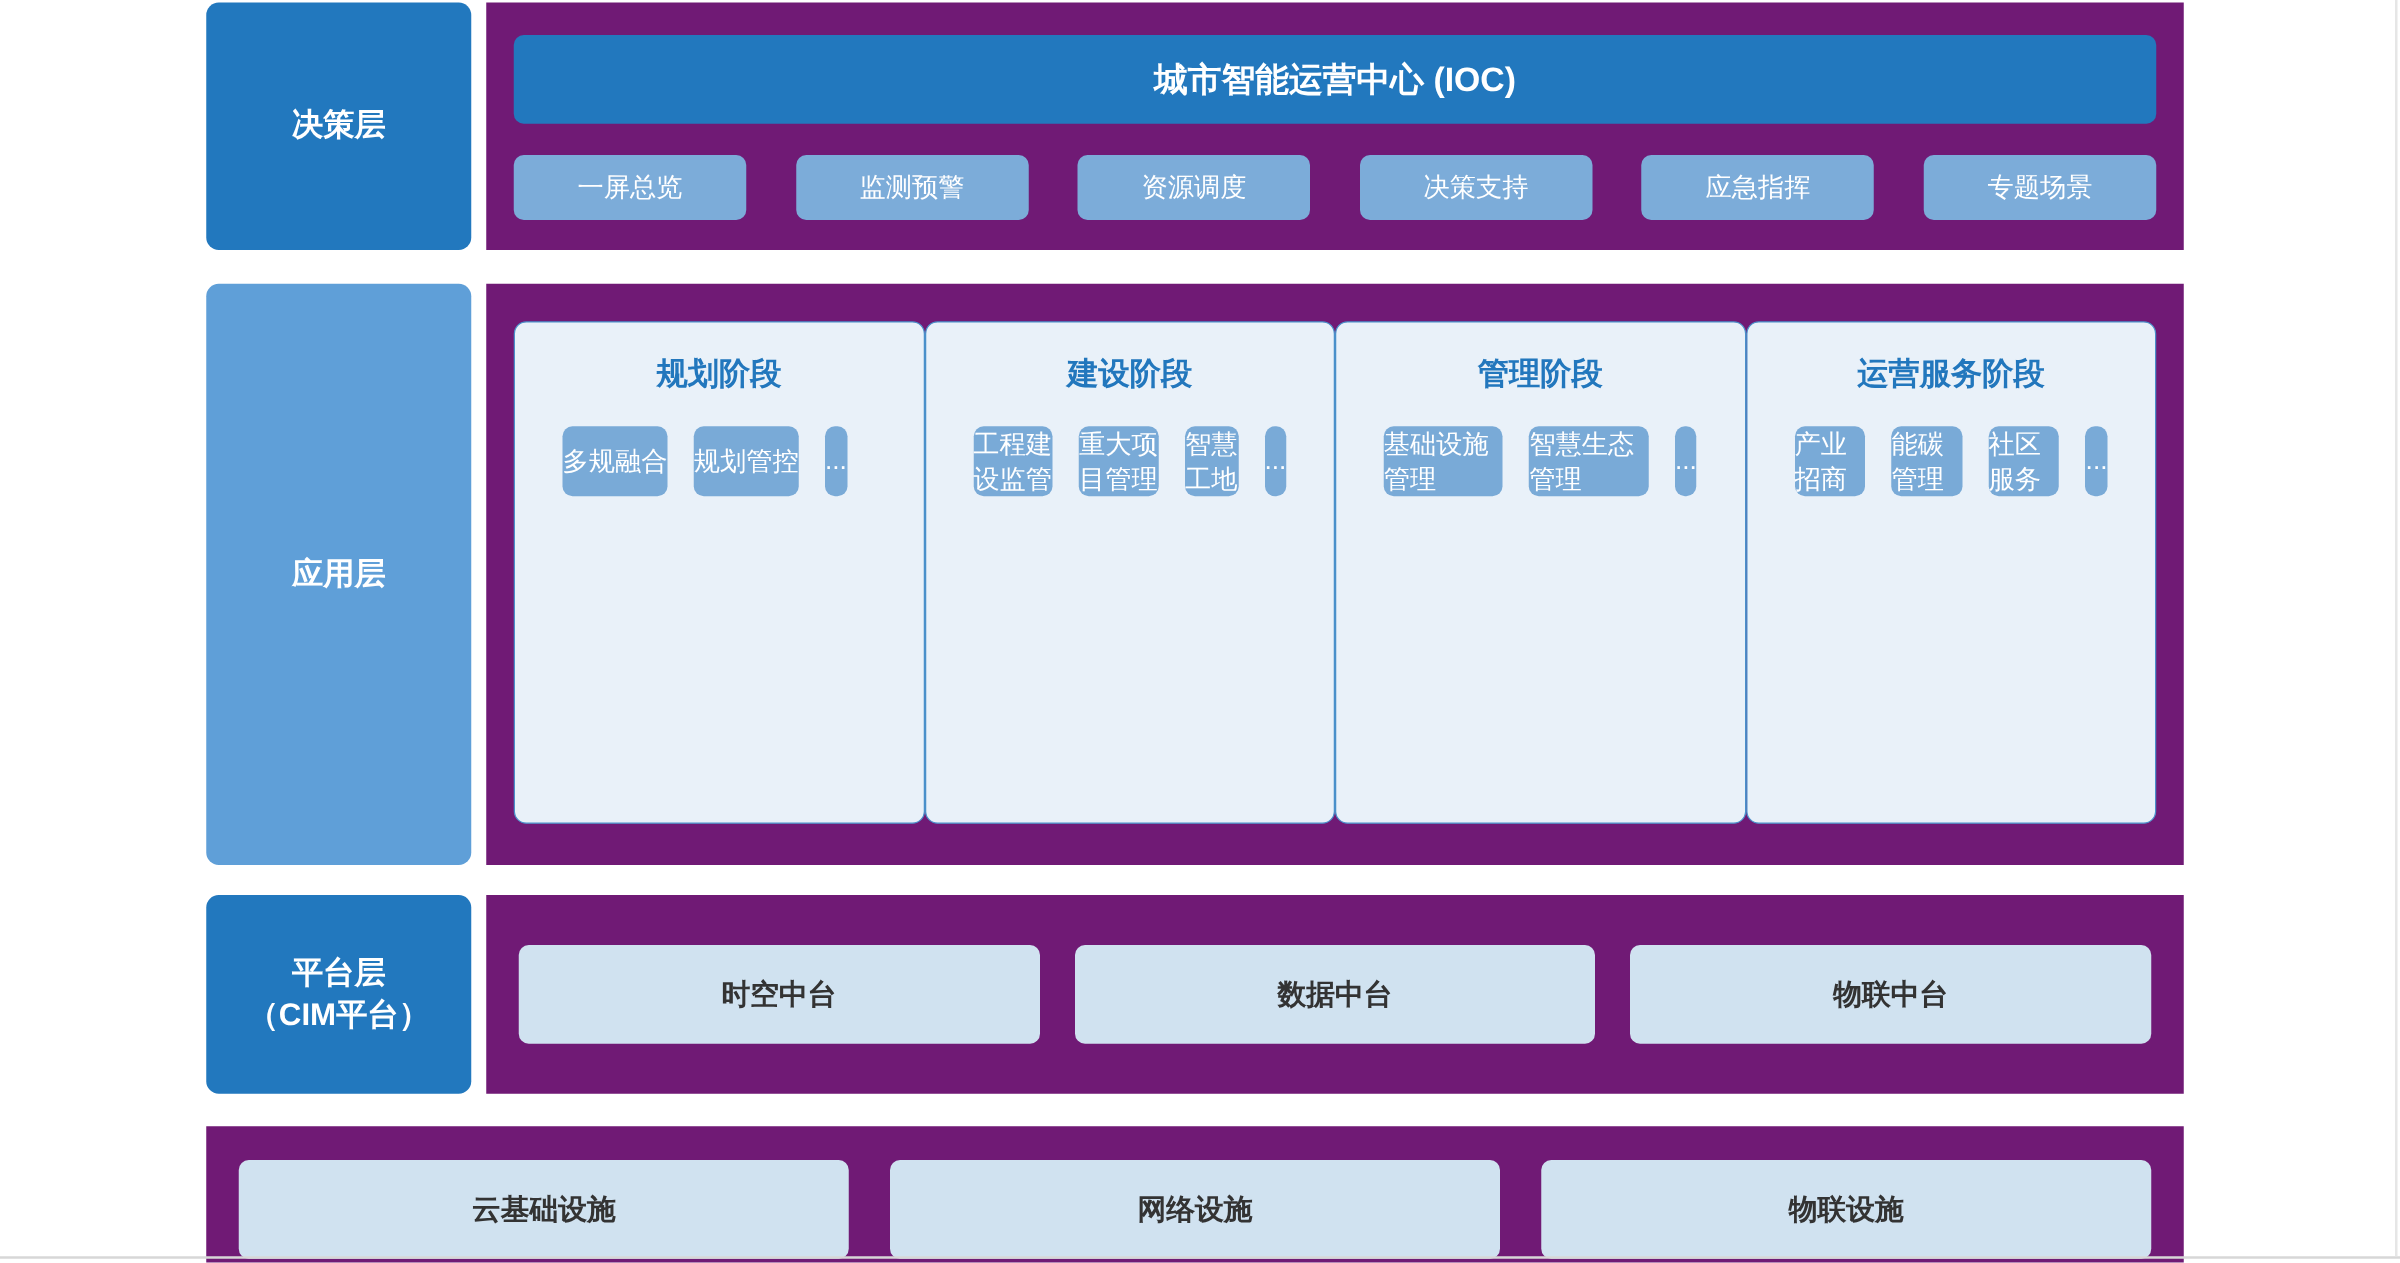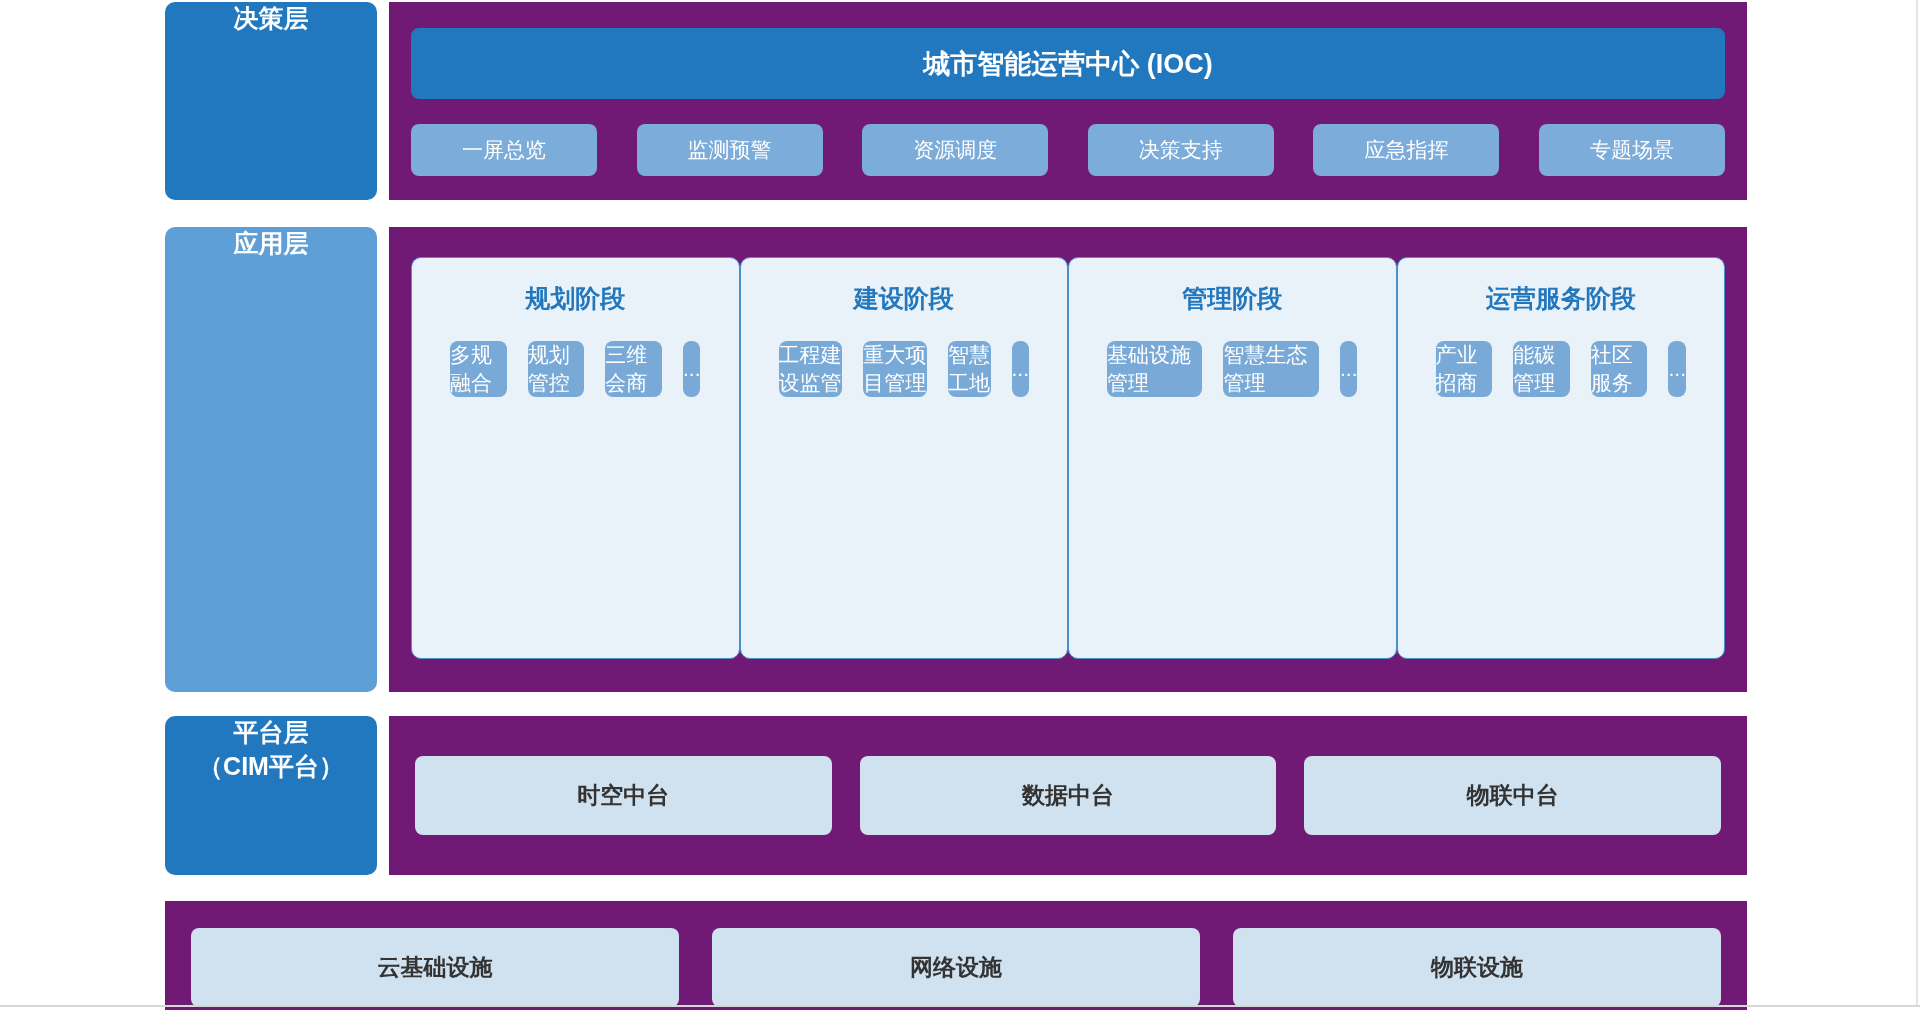--- a/index.html
+++ b/index.html
@@ -7,21 +7,21 @@
   .stage{position:relative;width:1920px;height:1010px;background:#ffffff;overflow:hidden;}
 
   .diagram{position:absolute;left:165px;top:2px;width:1582px;display:flex;flex-direction:column;}
   .layer-row{display:flex;gap:12px;}
   .row-decision{height:198px;margin-bottom:27px;}
   .row-application{height:465px;margin-bottom:24px;}
   .row-platform{height:159px;margin-bottom:26px;}
   .row-infrastructure{height:133px;}
 
   .layer-label{width:212px;flex:0 0 212px;border-radius:10px;display:flex;flex-direction:column;
-    align-items:center;justify-content:flex-start;color:#ffffff;font-weight:bold;font-size:25px;
+    align-items:center;justify-content:center;color:#ffffff;font-weight:bold;font-size:25px;
     text-align:center;line-height:1.35;}
   .tone-dark{background:#2278BE;}
   .tone-light{background:#5F9FD8;}
 
   .layer-panel{flex:1;background:#701a75;border-radius:0;box-sizing:border-box;}
 
   
   .panel-decision{padding:26px 22px 0 22px;}
   .ioc-bar{height:71px;background:#2278BE;border-radius:8px;display:flex;align-items:center;
     justify-content:center;color:#ffffff;font-size:27px;font-weight:bold;margin-bottom:25px;}
@@ -75,21 +75,20 @@
       <div class="layer-label tone-light">
         <span>应用层</span>
       </div>
       <div class="layer-panel panel-application">
 
         <div class="stage-card">
           <div class="stage-title">规划阶段</div>
           <div class="stage-items">
             <div class="stage-item">多规融合</div>
             <div class="stage-item">规划管控</div>
-            <div class="stage-item">三维会商</div>
             <div class="stage-item">...</div>
           </div>
         </div>
 
         <div class="stage-card">
           <div class="stage-title">建设阶段</div>
           <div class="stage-items">
             <div class="stage-item">工程建设监管</div>
             <div class="stage-item">重大项目管理</div>
             <div class="stage-item">智慧工地</div>

